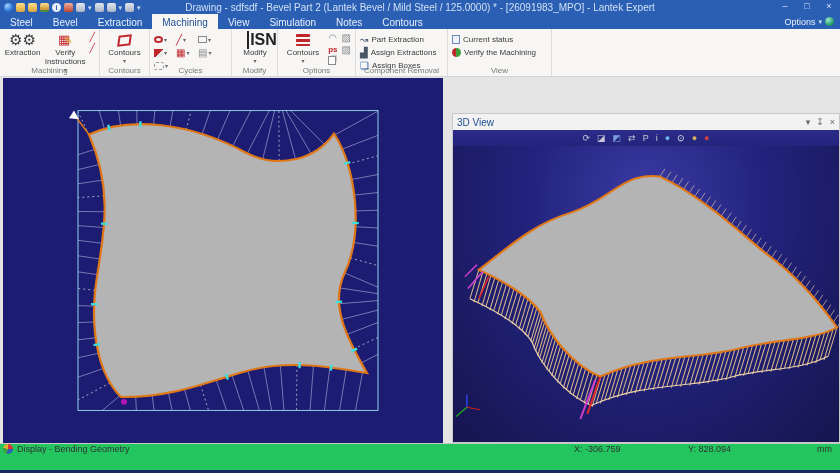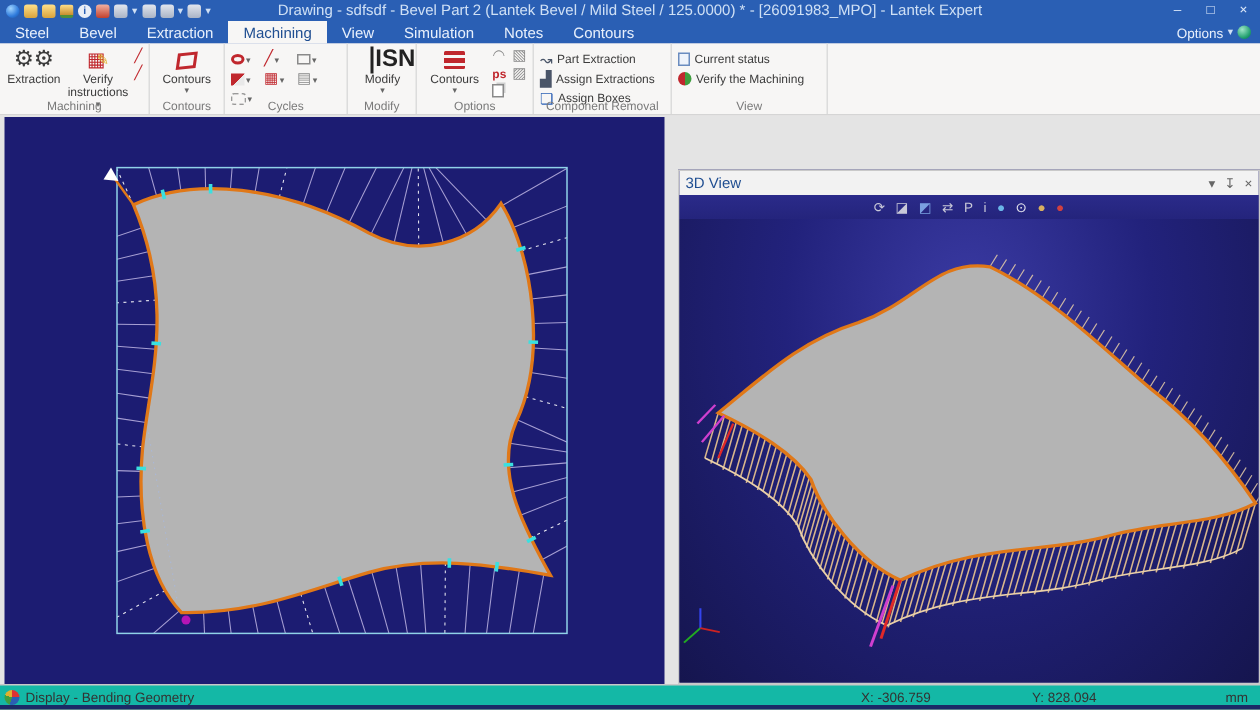--- a/index.html
+++ b/index.html
@@ -70,22 +70,22 @@
   .panel3d { flex:1; display:flex; flex-direction:column; border:1px solid #c9c9c9; background:#1c1c72; min-width:0;margin-top:35px; }
   .p3dheader { height:16px; background:#f2f2f2; display:flex; align-items:center; padding:0 4px; font-size:10px; color:#1f4e91; flex:0 0 auto; }
   .p3dbtns { margin-left:auto; display:flex; gap:6px; color:#666; font-size:9px; }
   .p3dtoolbar { height:16px; display:flex; align-items:center; justify-content:center; gap:7px; flex:0 0 auto;
                 background:linear-gradient(180deg,#2b2b8a,#24247c); }
   .t3ico { font-size:9px; line-height:12px; }
   .p3dcontent { flex:1; position:relative; background:radial-gradient(ellipse at 50% 20%, #3b3ba4 0%, #22227c 45%, #15154e 100%); min-height:0; }
   .p3dcontent svg { display:block; width:100%; height:100%; }
 
   
-  .statusbar { height:17px; background:#14b8a6; border-top:1px solid #c8c8c8; border-bottom:3px solid #1b2a66;
-               display:flex; align-items:flex-end; font-size:9px; color:#333; padding:0 8px 0 3px; gap:4px; flex:0 0 auto; }
+  .statusbar { height:30px; background:#22c55e; border-top:1px solid #c8c8c8; border-bottom:3px solid #1b2a66;
+               display:flex; align-items:flex-start; font-size:9px; color:#333; padding:0 8px 0 3px; gap:4px; flex:0 0 auto; }
   .sico { width:10px; height:10px; border-radius:50%;
           background:conic-gradient(#d33 0 25%, #2a5fb4 25% 55%, #3f9e3f 55% 80%, #e0b030 80% 100%); }
   .sspacer { flex:1; }
   .scoord { width:110px; }
   .sunits { width:30px; text-align:right; }
 </style>
 </head>
 <body>
 
 <div class="app">

